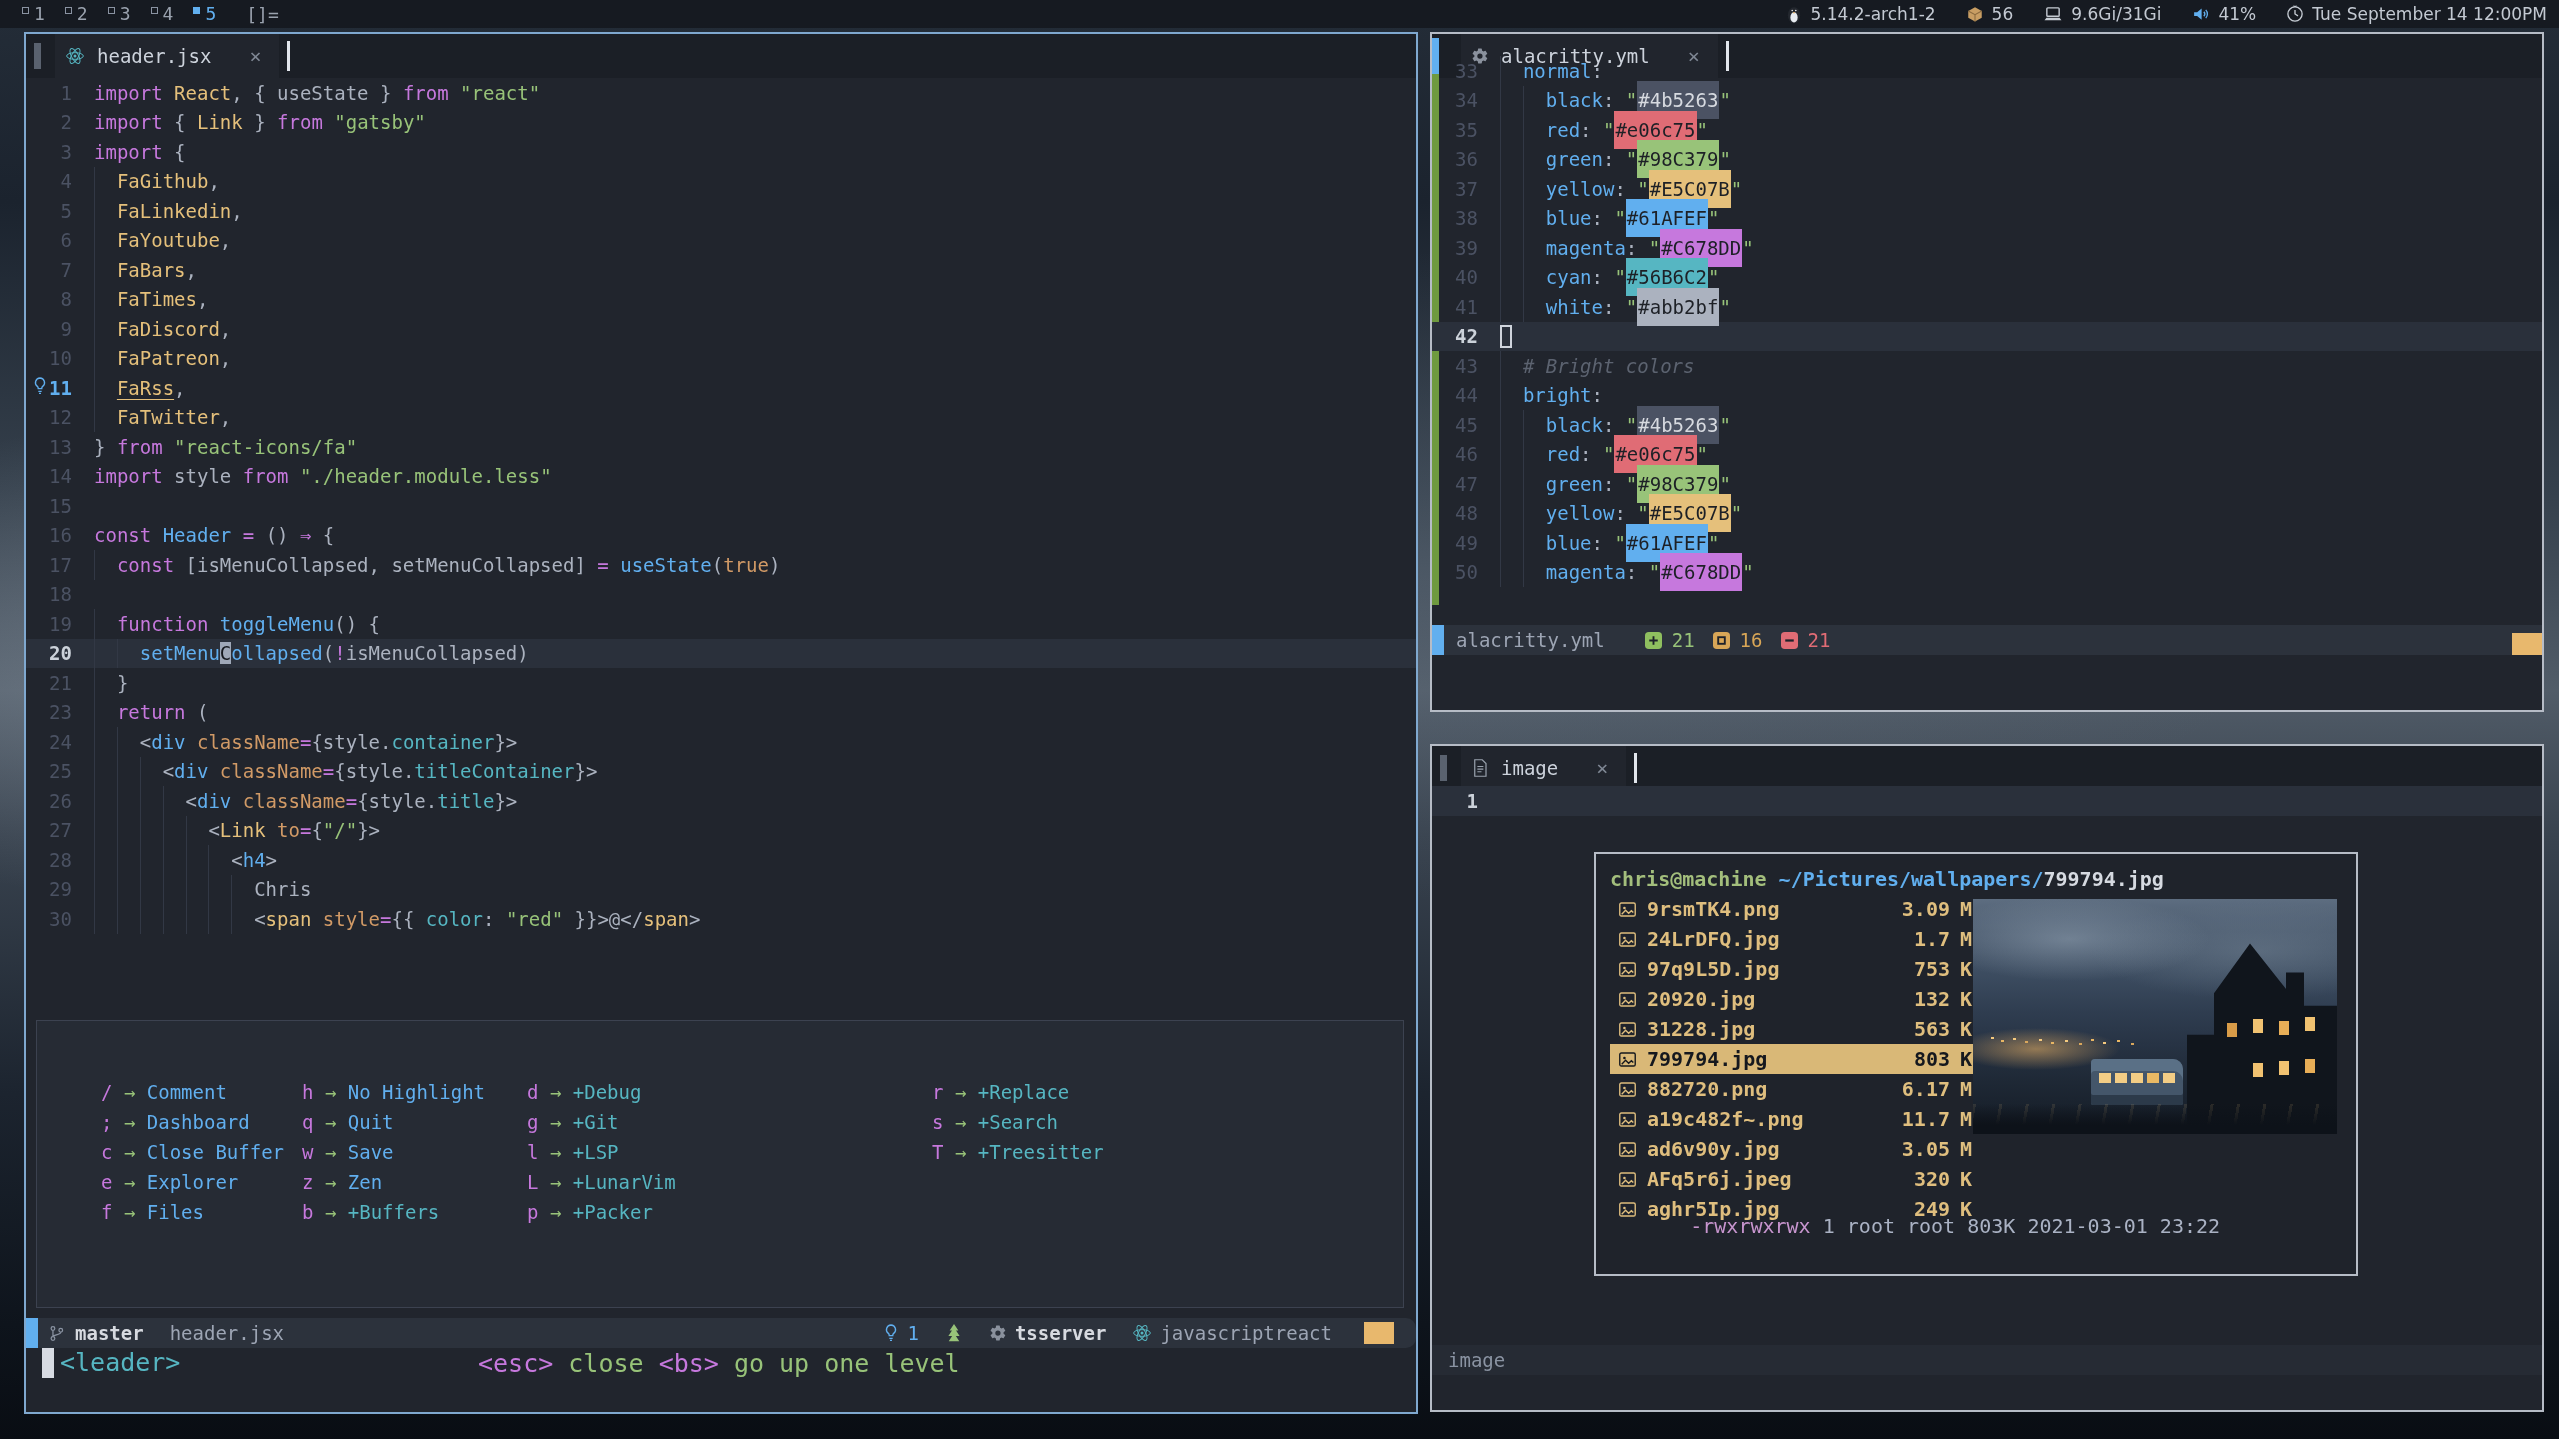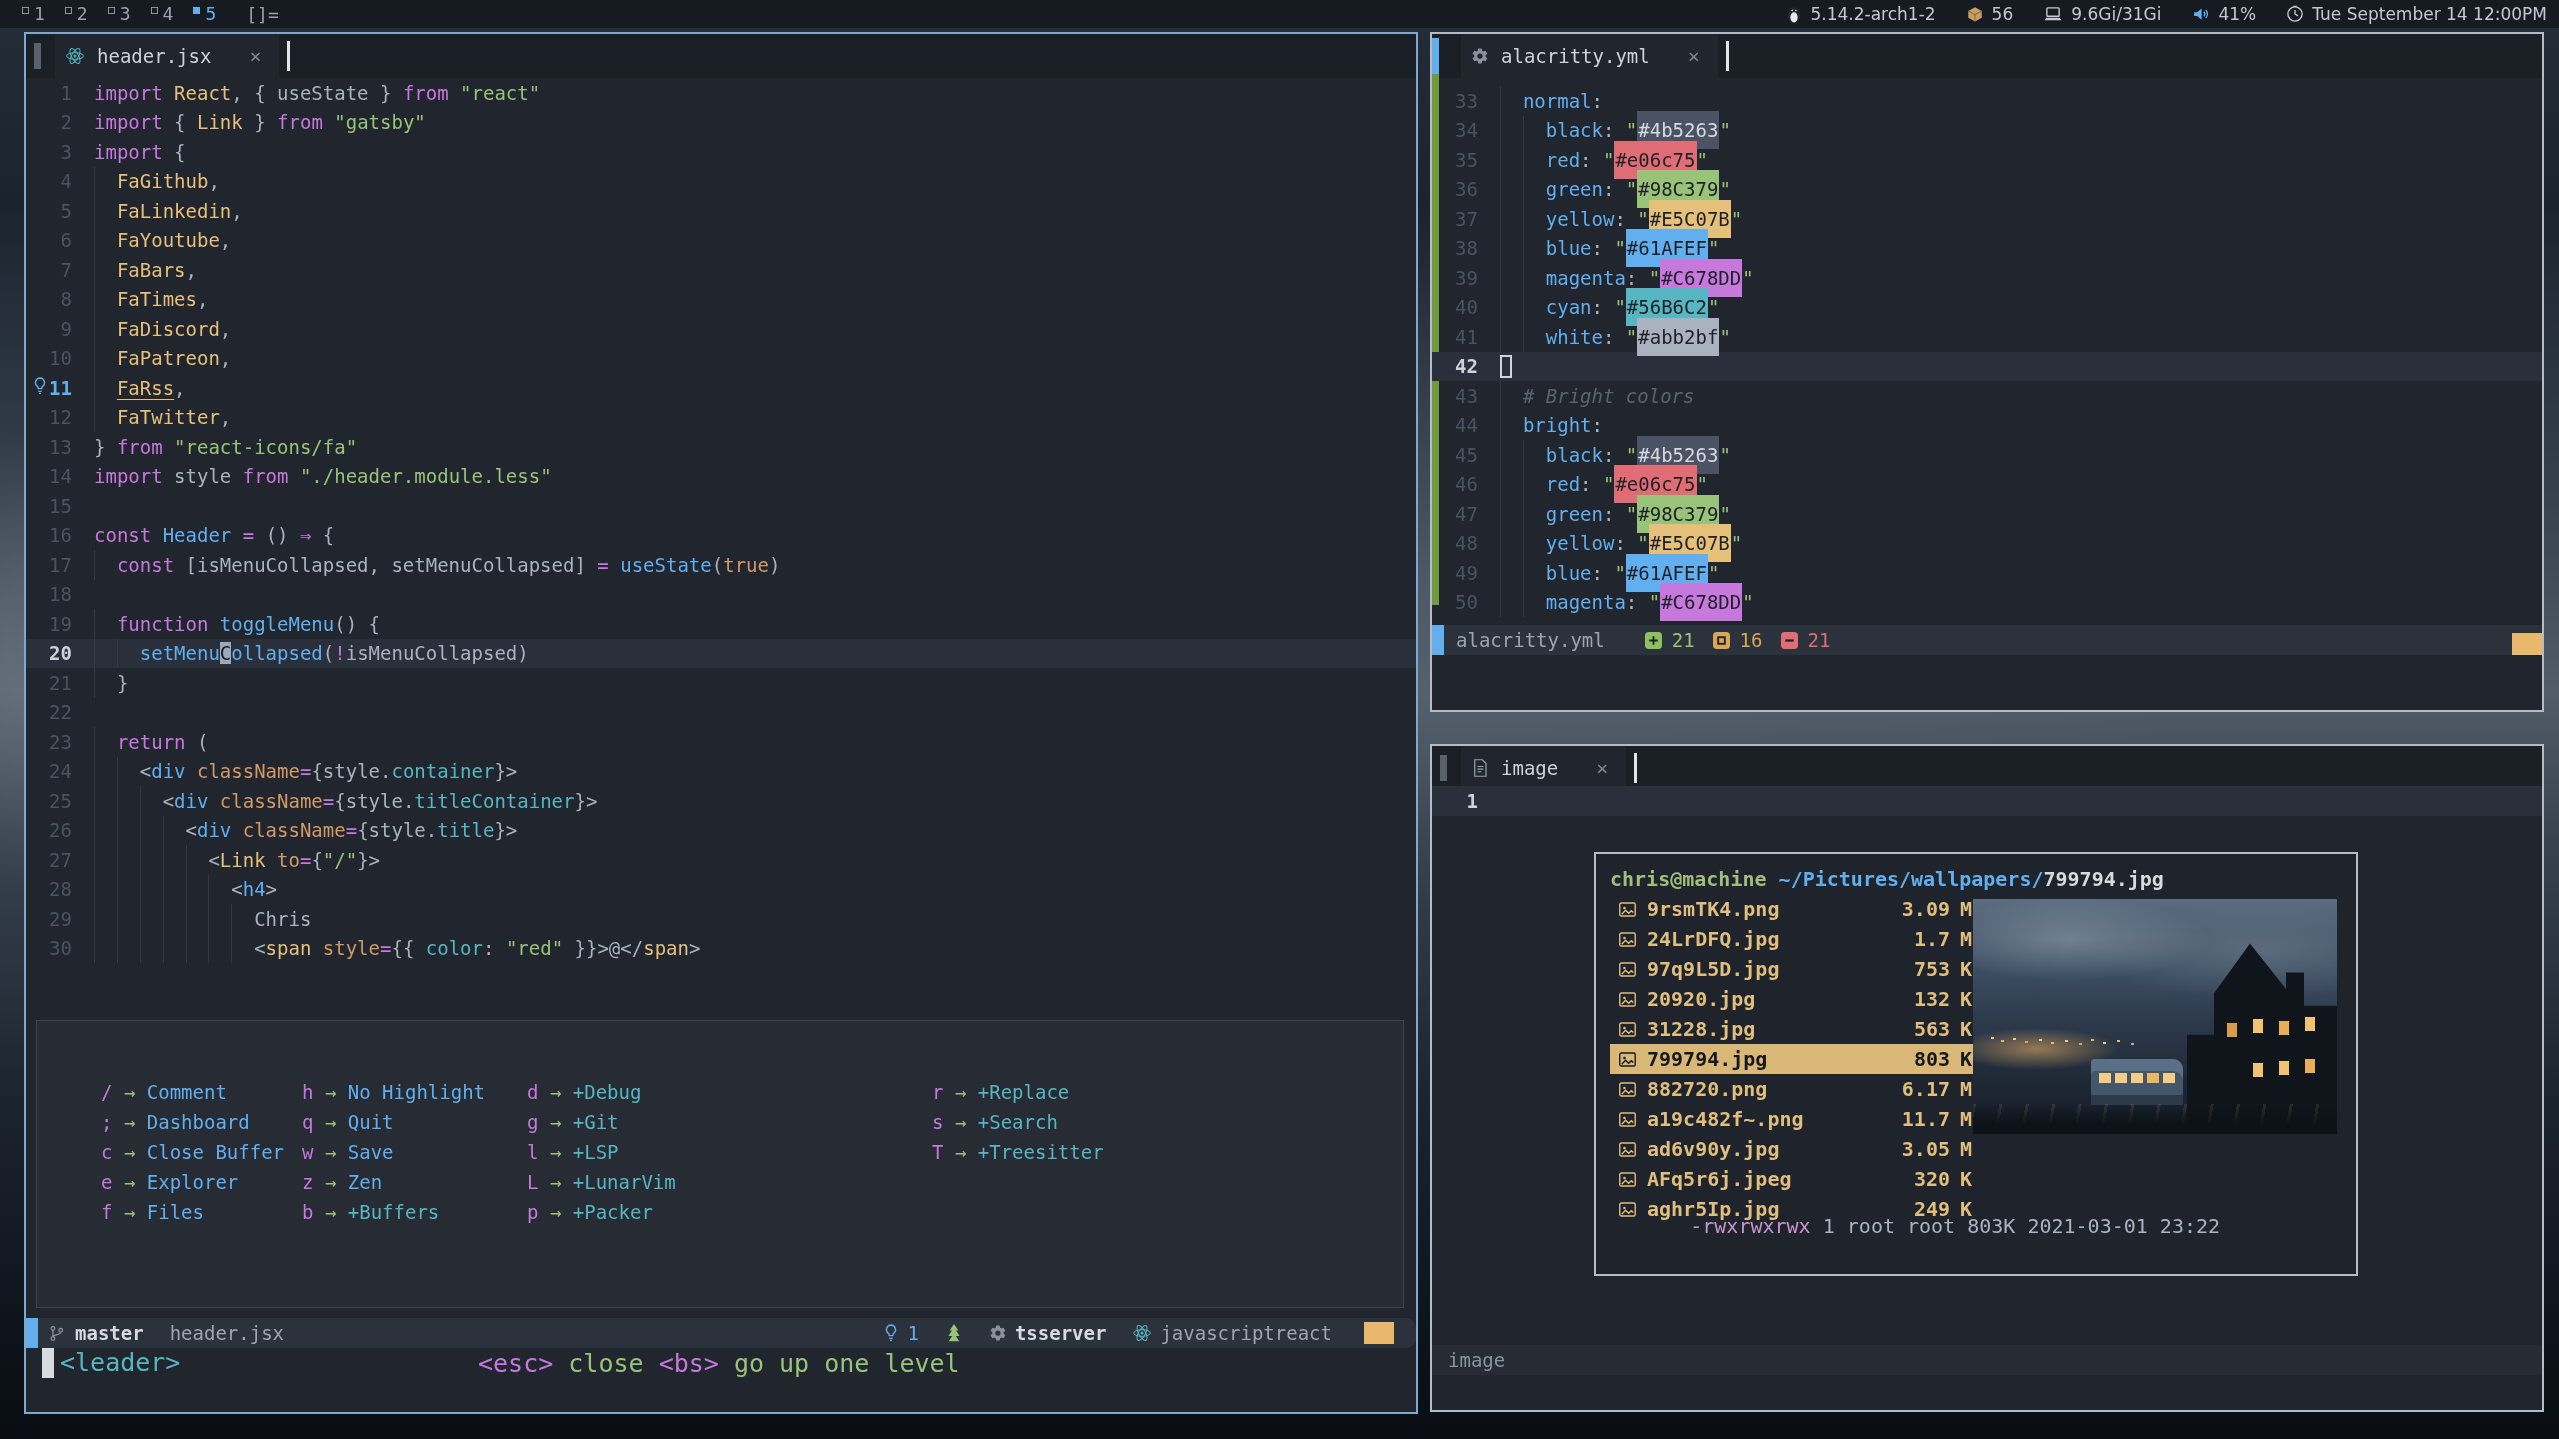--- a/index.html
+++ b/index.html
@@ -363,26 +363,20 @@
         <div class="txt"><span class="ig"></span><span class="ig"></span><span class="tk-fn">setMenu</span><span class="tk-cur">C</span><span class="tk-fn">ollapsed</span><span class="tk-fg">(</span><span class="tk-kw">!</span><span class="tk-fg">isMenuCollapsed</span><span class="tk-fg">)</span></div>
       </div>
       <div class="row">
         <div class="gut">
           <span class="nr">21</span>
         </div>
         <div class="txt"><span class="ig"></span><span class="tk-fg">}</span></div>
       </div>
       <div class="row">
         <div class="gut">
-          <span class="nr">22</span>
-        </div>
-        <div class="txt"></div>
-      </div>
-      <div class="row">
-        <div class="gut">
           <span class="nr">23</span>
         </div>
         <div class="txt"><span class="ig"></span><span class="tk-kw">return </span><span class="tk-fg">(</span></div>
       </div>
       <div class="row">
         <div class="gut">
           <span class="nr">24</span>
         </div>
         <div class="txt"><span class="ig"></span><span class="ig"></span><span class="tk-fg">&lt;</span><span class="tk-fn">div</span><span class="tk-fg"> </span><span class="tk-at">className</span><span class="tk-kw">=</span><span class="tk-fg">{style.</span><span class="tk-pr">container</span><span class="tk-fg">}&gt;</span></div>
       </div>
@@ -515,21 +509,21 @@
           <svg width="18" height="18" viewBox="0 0 24 24" fill="#8a919d">
             <path d="M19.4 13c.05-.33.08-.66.08-1s-.03-.67-.08-1l2.1-1.6a.5.5 0 0 0 .12-.64l-2-3.4a.5.5 0 0 0-.6-.22l-2.5 1a7.3 7.3 0 0 0-1.7-1l-.4-2.6A.5.5 0 0 0 13.9 2h-4a.5.5 0 0 0-.5.44l-.4 2.6c-.6.26-1.17.6-1.7 1l-2.5-1a.5.5 0 0 0-.6.22l-2 3.4a.5.5 0 0 0 .12.64L4.5 11c-.05.33-.08.66-.08 1s.03.67.08 1l-2.18 1.6a.5.5 0 0 0-.12.64l2 3.4c.13.2.38.3.6.22l2.5-1c.53.4 1.1.74 1.7 1l.4 2.6c.04.25.25.44.5.44h4c.25 0 .46-.19.5-.44l.4-2.6c.6-.26 1.17-.6 1.7-1l2.5 1c.22.08.47-.02.6-.22l2-3.4a.5.5 0 0 0-.12-.64L19.4 13zm-7.5 2.5a3.5 3.5 0 1 1 0-7 3.5 3.5 0 0 1 0 7z"></path>
           </svg>
         </span>
       <span>alacritty.yml</span>
       <span class="close">×</span>
     </div>
     <div class="tab-caret"></div>
   </div>
   <div class="gitadd" style="top:40px; height:531px"></div>
-  <div class="rows" id="rows-tr" style="top:52px">
+  <div class="rows" id="rows-tr" style="top:22px">
       <div class="row">
         <div class="gut">
           <span class="nr">33</span>
         </div>
         <div class="txt"><span class="ig"></span><span class="tk-fn">normal</span><span class="tk-fg">:</span></div>
       </div>
       <div class="row">
         <div class="gut">
           <span class="nr">34</span>
         </div>

